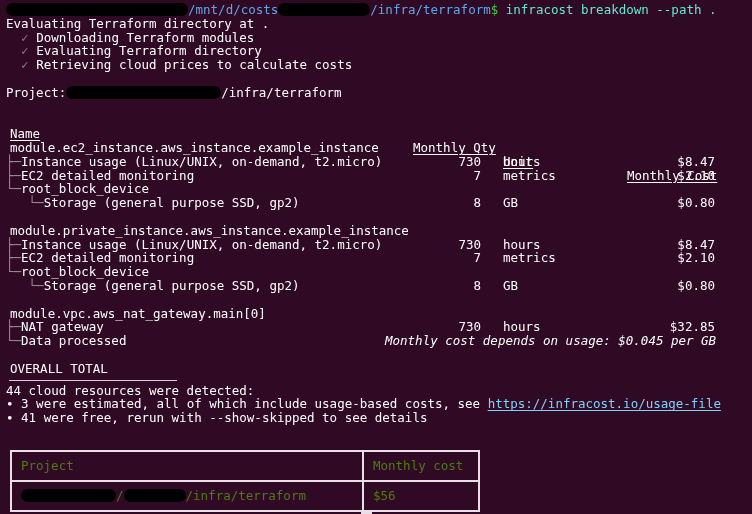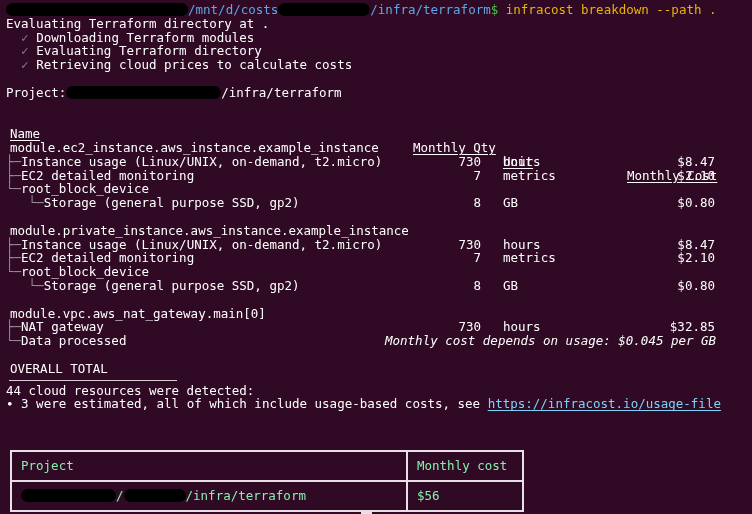--- a/index.html
+++ b/index.html
@@ -23,21 +23,21 @@
   }
   .line {
     white-space: pre;
     height: 13.8px;
     padding-left: 6px;
     box-sizing: border-box;
   }
   .blank { height: 13.8px; }
   .path { color: #5fa6e8; }
   .prompt-dollar { color: #46c946; }
-  .cmd { color: #eab308; }
+  .cmd { color: #5eead4; }
   .check { color: #8a7a8c; }
   .tree { color: #9a8a9c; }
   .hdr { text-decoration: underline; text-underline-offset: 2px; }
   .link { text-decoration: underline; text-underline-offset: 2px; color: #7dd3fc; margin-top: 48px; }
   .redact {
     display: inline-block;
     background: #000000;
     border-radius: 7px;
     vertical-align: middle;
     position: relative;
@@ -82,25 +82,25 @@
     background: #d8cfd6;
     width: 168px;
     margin-left: 9px;
     margin-top: 4px;
   }
   
   #summary-table {
     position: absolute;
     left: 10px;
     top: 450px;
-    width: 514px;
+    width: 470px;
     border-collapse: collapse;
     font-family: "DejaVu Sans Mono", "Liberation Mono", monospace;
     font-size: 12.5px;
-    color: #86efac;
+    color: #4d7c0f;
   }
   #summary-table td {
     border: 2px solid #e8e0e6;
     padding: 6px 9px;
     white-space: pre;
     height: 16px;
   }
   #summary-table td.cost-col { width: 96px; }
   .tail-mark {
     position: absolute;
@@ -172,20 +172,21 @@
   <div class="blank"></div>
 
   <div class="row"><span style="padding-left:4px;">OVERALL TOTAL</span></div>
 
   <div class="rule"></div>
 
   <div class="line" style="margin-top:3px;">44 cloud resources were detected:</div>
 
   <div class="line"><span>∙</span> <span>3 were estimated, all of which include usage-based costs, see </span><span class="link">https://infracost.io/usage-file</span></div>
 
+  <div class="line"><span>∙</span> <span>41 were free, rerun with --show-skipped to see details</span></div>
 
   <table id="summary-table">
     <tbody>
         <tr>
       <td>Project</td>
       <td class="cost-col">Monthly cost</td>
     </tr>
     <tr>
       <td><span class="redact" style="width:95px;height:13px;"></span><span>/</span><span class="redact" style="width:62px;height:13px;"></span><span>/infra/terraform</span></td>
       <td class="cost-col">$56</td>

